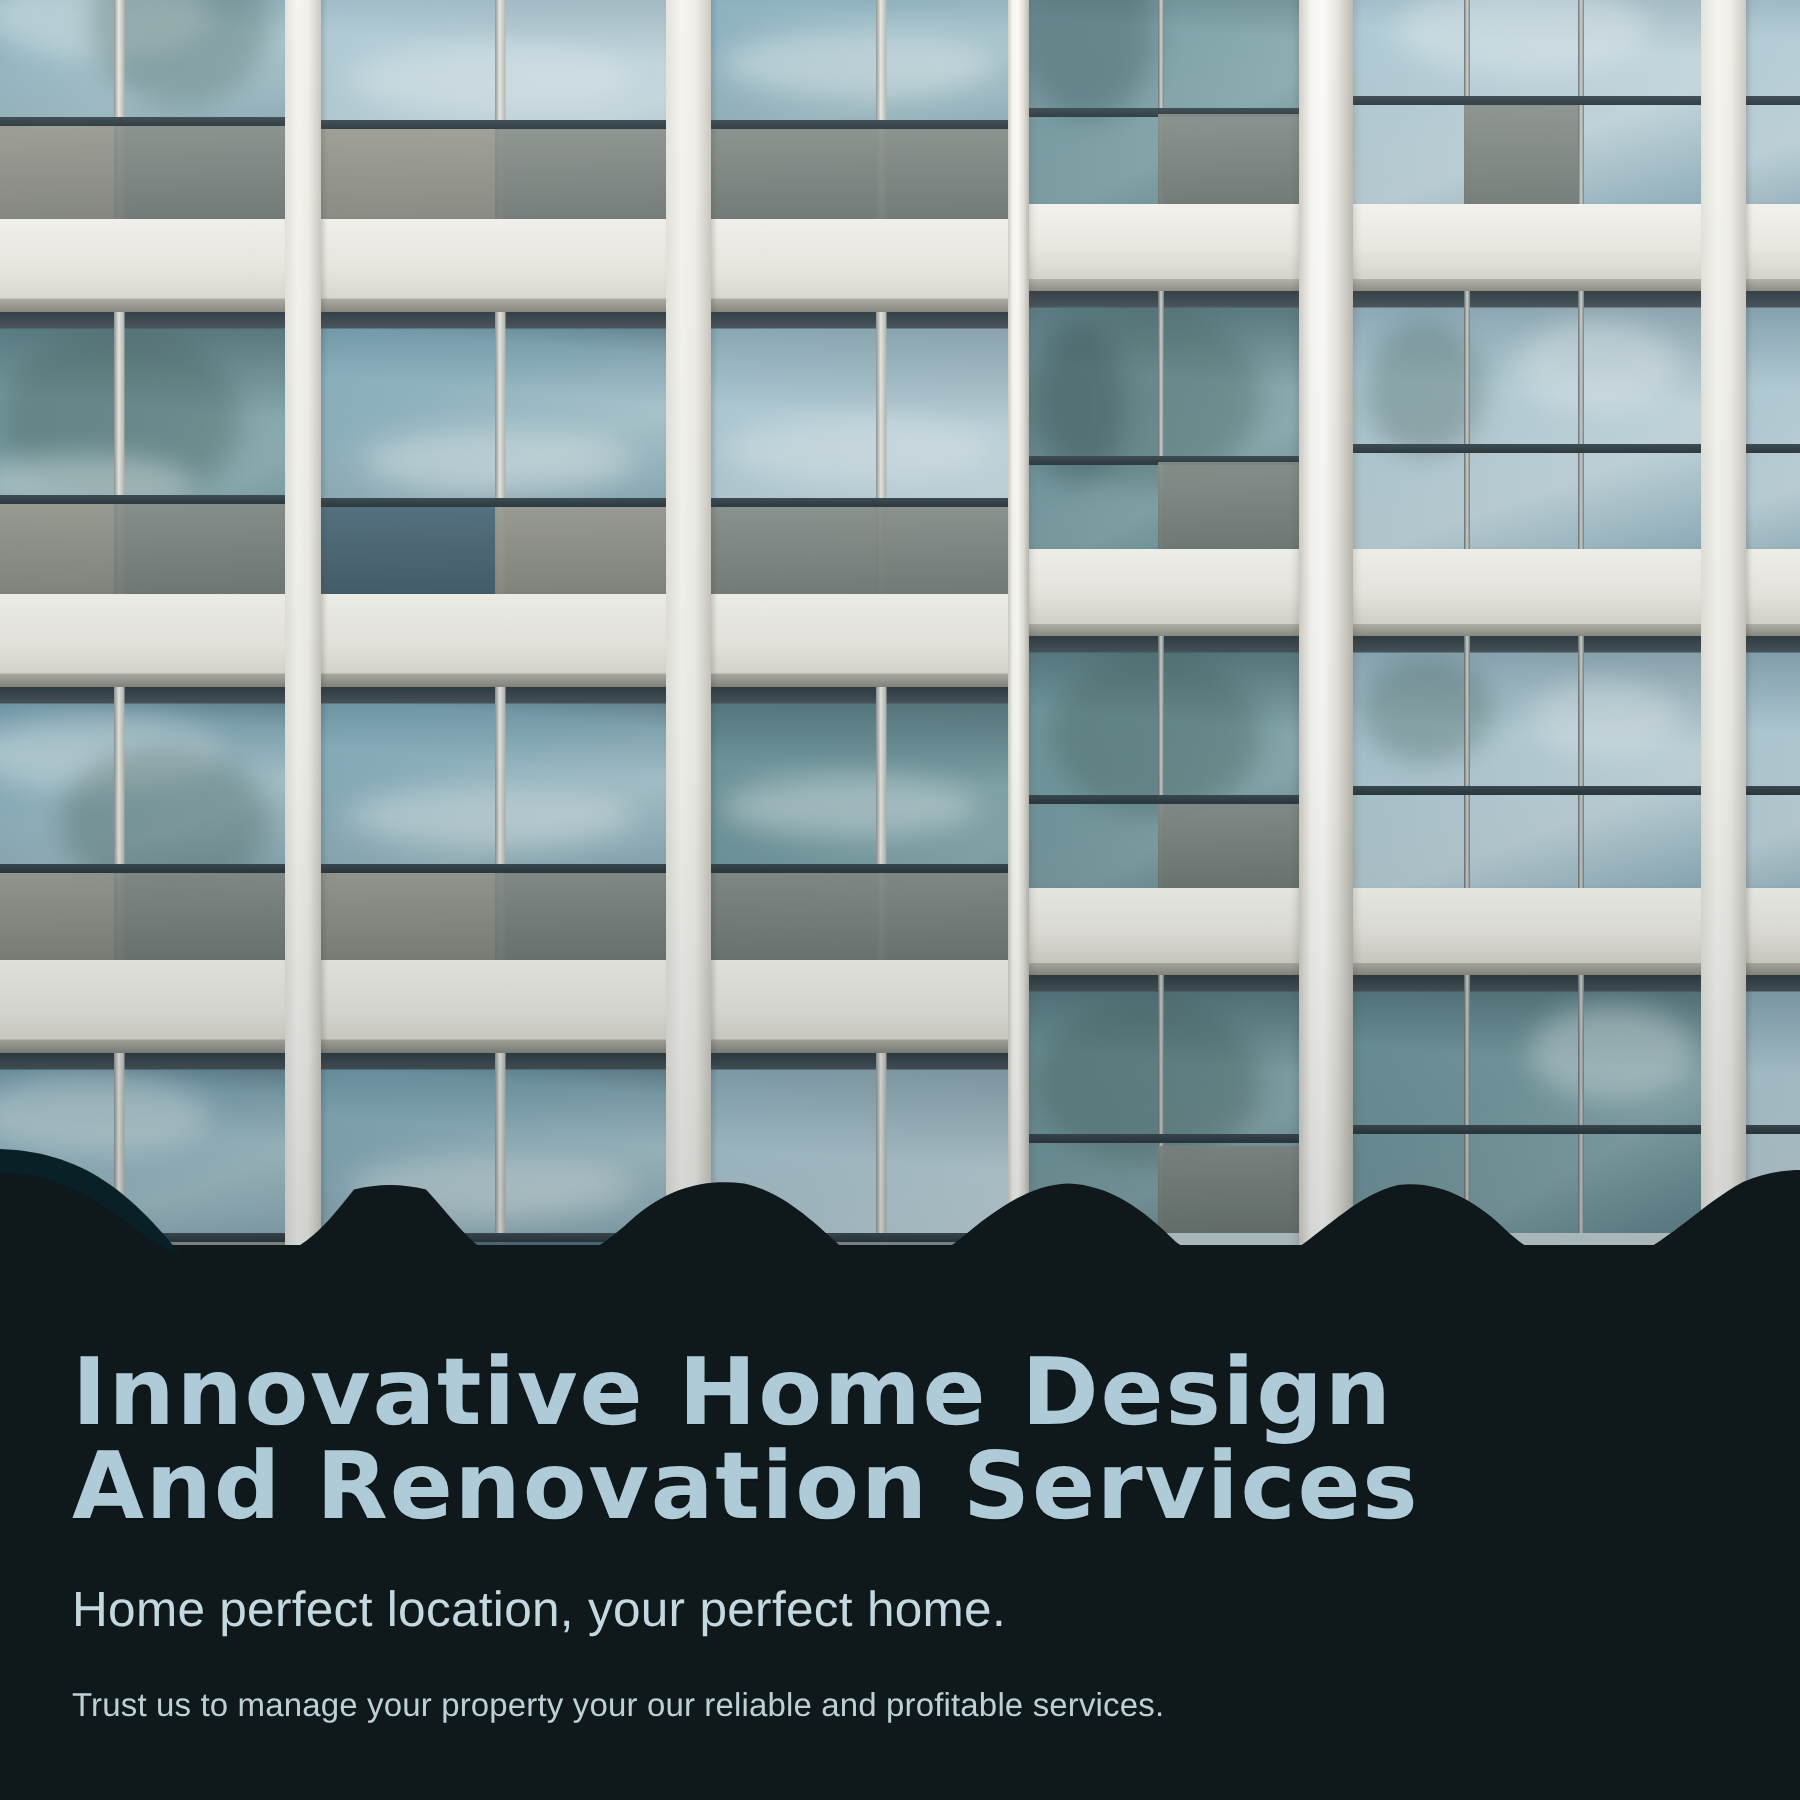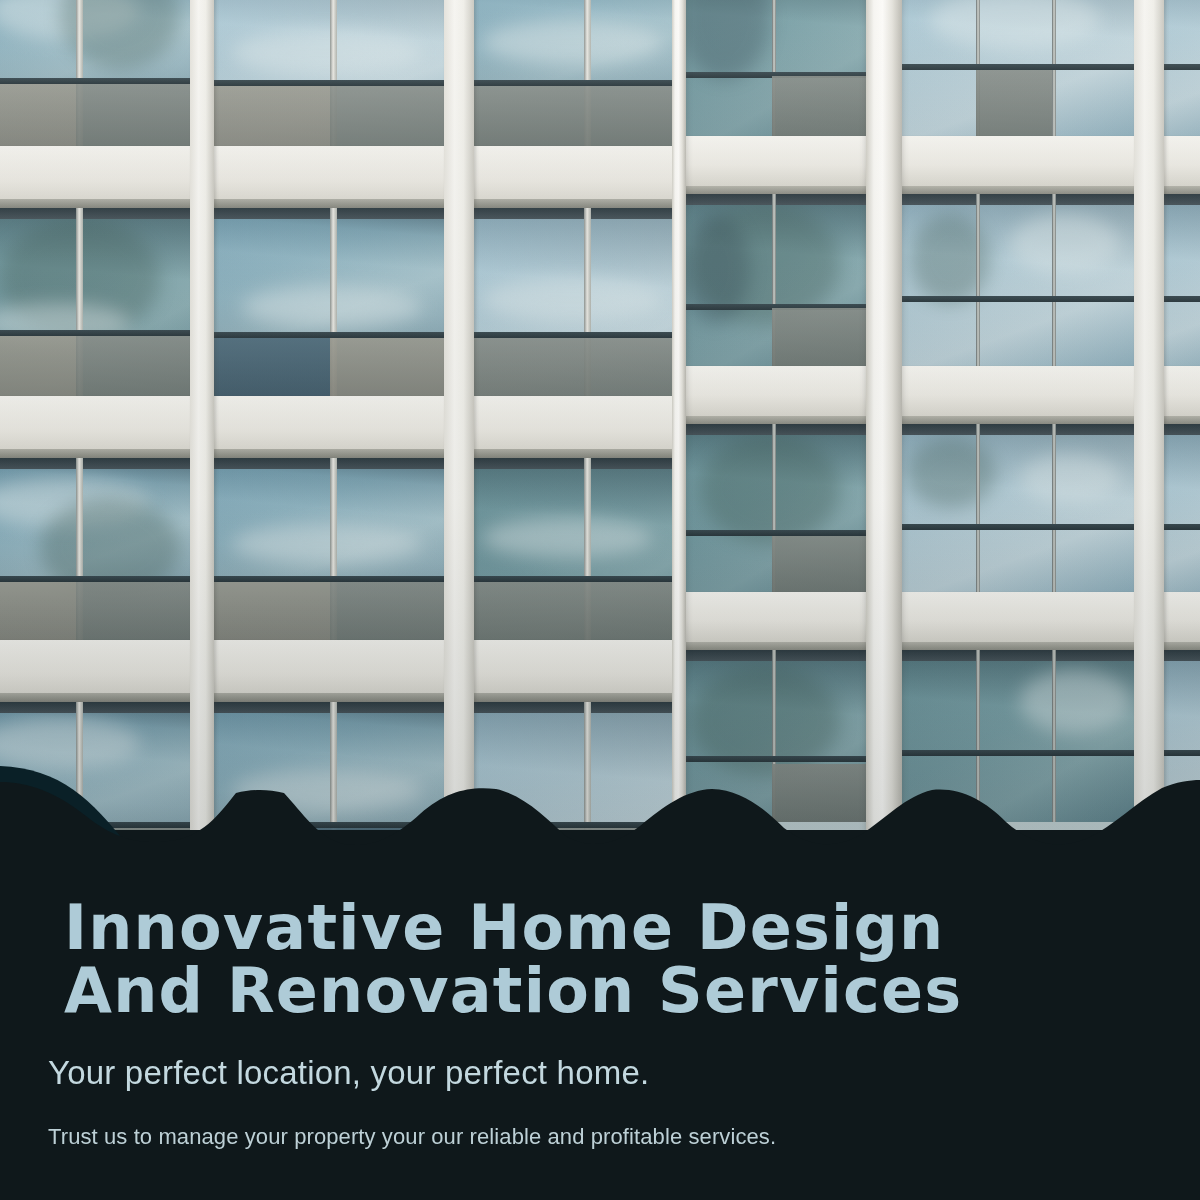--- a/index.html
+++ b/index.html
@@ -115,21 +115,21 @@
     position:absolute;inset:0;pointer-events:none;
     background:linear-gradient(180deg,rgba(255,255,255,.05) 0%,rgba(20,40,48,.04) 60%,rgba(14,28,34,.14) 100%);
   }
 
   
   .wave-layer{position:absolute;left:0;top:0;width:1200px;height:1200px;pointer-events:none;}
   .wave-layer svg{display:block;width:1200px;height:1200px;}
 
   
   .copy{
-    position:absolute;left:64px;top:896px;width:1120px;
+    position:absolute;left:48px;top:896px;width:1120px;
   }
   .headline{
     margin:0;
     font-family:"DejaVu Sans", sans-serif;
     font-weight:700;
     font-size:62px;
     line-height:1.02;
     letter-spacing:1.2px;
     color:#aecbd7;
     white-space:pre-line;
@@ -410,16 +410,16 @@
            C 1114,826 1136,802 1162,788
            C 1176,782 1190,780 1200,780
            L 1200,1200 L 0,1200 Z" fill="#0f181b"></path>
     </svg>
   </div>
 
   <div class="copy">
     <h1 class="headline">Innovative Home Design
 And Renovation Services</h1>
   </div>
-  <p class="tagline">Your perfect location, your perfect home.</p>
+  <p class="tagline">Home perfect location, your perfect home.</p>
   <p class="smallprint">Trust us to manage your property your our reliable and profitable services.</p>
 
 </div>
 
 </body></html>

